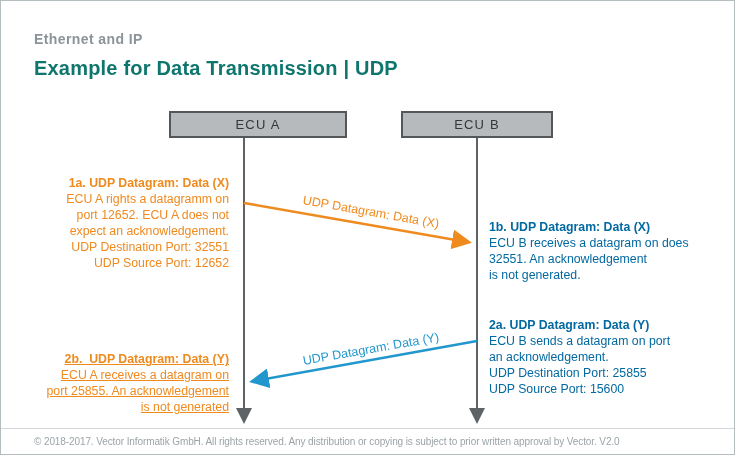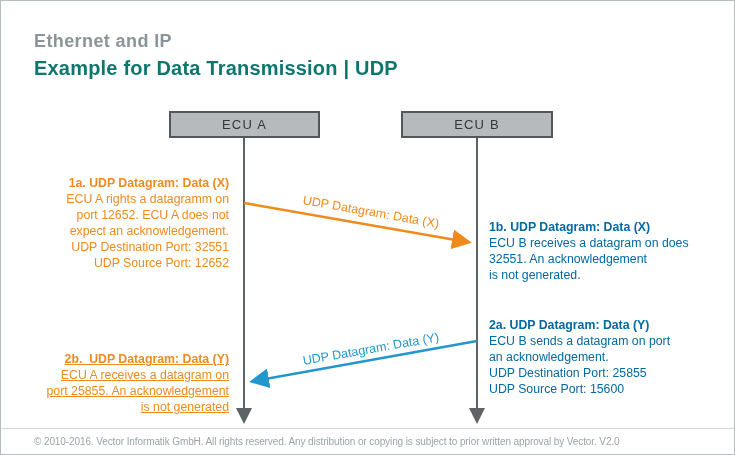--- a/index.html
+++ b/index.html
@@ -3,33 +3,33 @@
 <meta charset="utf-8">
 <style>
   html,body { margin:0; padding:0; background:#fff; }
   .slide {
     position:relative; width:735px; height:455px; box-sizing:border-box;
     background:#ffffff; border:1px solid #b5bdc0; overflow:hidden;
     font-family:"Liberation Sans", sans-serif;
   }
   .kicker {
     position:absolute; left:33px; top:30px;
-    font-size:18px; font-weight:bold; color:#8a9499; letter-spacing:0.4px;
+    font-size:14px; font-weight:bold; color:#8a9499; letter-spacing:0.4px;
   }
   .title {
     position:absolute; left:33px; top:56px;
     font-size:20px; font-weight:bold; color:#0f766e; letter-spacing:0.2px;
   }
   .actor {
     position:absolute; top:110px; height:27px; box-sizing:border-box;
     background:#b6babc; border:2px solid #53575a;
     display:flex; align-items:center; justify-content:center;
     font-size:13px; color:#34383b; letter-spacing:1.2px;
   }
-  .actor-a { left:168px; width:151px; }
+  .actor-a { left:168px; width:178px; }
   .actor-b { left:400px; width:152px; }
   svg.wires { position:absolute; left:0; top:0; }
   .msg-label {
     position:absolute; font-size:12.5px; white-space:nowrap; text-align:center;
   }
   .msg-x {
     left:260px; top:204px; width:220px; color:#ef8a1f;
     transform:rotate(10deg); transform-origin:center;
   }
   .msg-y {
@@ -111,15 +111,15 @@
     <div>UDP Source Port: 15600</div>
   </div>
 
   <div class="note note-orange note-2b">
     <div class="heading">2b.  UDP Datagram: Data (Y)</div>
     <div>ECU A receives a datagram on</div>
     <div>port 25855. An acknowledgement</div>
     <div>is not generated</div>
   </div>
 
-  <div class="footer">© 2010-2016. Vector Informatik GmbH. All rights reserved. Any distribution or copying is subject to prior written approval by Vector. V2.0</div>
+  <div class="footer">© 2018-2017. Vector Informatik GmbH. All rights reserved. Any distribution or copying is subject to prior written approval by Vector. V2.0</div>
 
 </div>
 
 </body></html>

